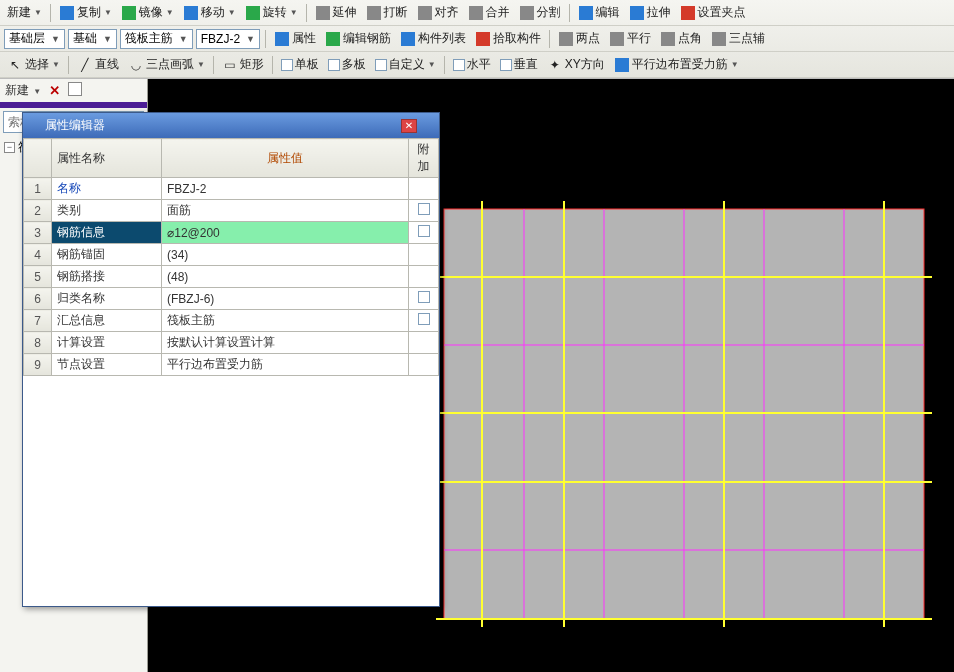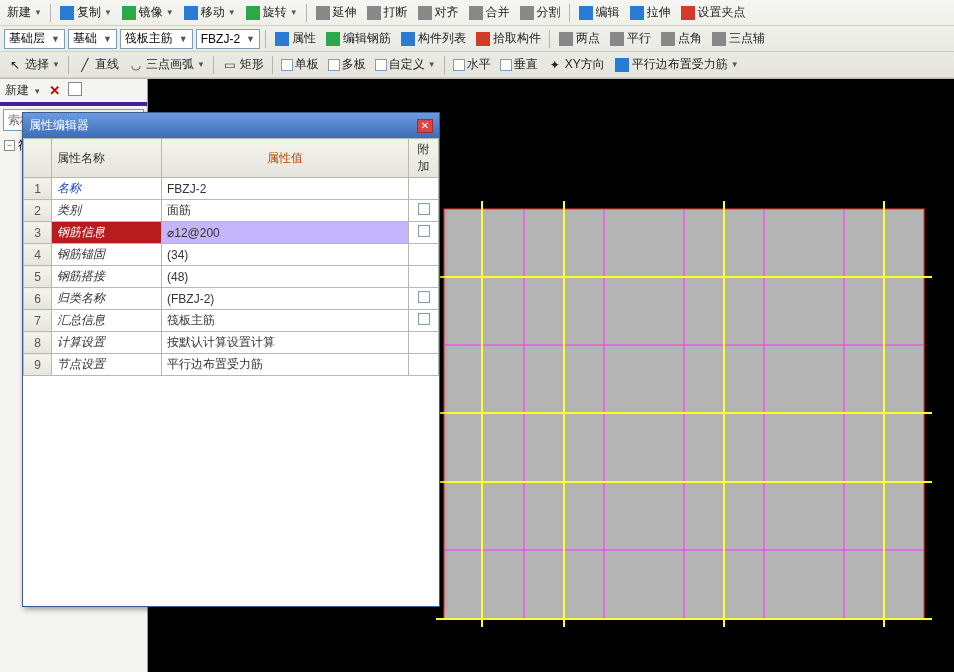--- a/index.html
+++ b/index.html
@@ -9,21 +9,21 @@
 .tb-row { display: flex; align-items: center; height: 26px; padding: 0 4px; gap: 3px; border-bottom: 1px solid #cfcfc7; white-space: nowrap; overflow: hidden; }
 .tb-item { display: inline-flex; align-items: center; gap: 2px; padding: 1px 3px; cursor: pointer; color: #222; }
 .tb-sep { width: 1px; height: 18px; background: #b5b5ac; margin: 0 2px; }
 .tb-dd { display: inline-flex; align-items: center; border: 1px solid #7f9db9; background: #fff; height: 20px; padding: 0 4px; font-size: 12px; }
 .tb-dd .arr { margin-left: 6px; color: #555; font-size: 9px; }
 .tb-icon { width: 16px; height: 16px; display: inline-flex; align-items: center; justify-content: center; font-size: 12px; }
 .chk { width: 12px; height: 12px; border: 1px solid #7f9db9; display: inline-block; background: #fff; }
 
 .main { display: flex; height: calc(672px - 78px); }
 .left-panel { width: 148px; background: #f4f4f0; border-right: 1px solid #9c9c94; display: flex; flex-direction: column; }
-.lp-toolbar { display: flex; align-items: center; padding: 3px 5px; gap: 8px; border-bottom: 4px solid #4c1d95; }
+.lp-toolbar { display: flex; align-items: center; padding: 3px 5px; gap: 8px; border-bottom: 6px solid #4c1d95; }
 .lp-btn { cursor: pointer; color: #333; }
 .lp-x { color: #b00; font-weight: bold; font-size: 13px; }
 .lp-paper { width: 14px; height: 14px; border: 1px solid #888; background: #fff; display: inline-block; position: relative; }
 .lp-search { display: flex; align-items: center; border: 1px solid #7f9db9; background: #fff; margin: 3px; height: 22px; }
 .lp-search input { flex: 1; border: none; outline: none; padding: 0 4px; font-size: 12px; color: #888; }
 .lp-search-btn { width: 22px; height: 100%; display: flex; align-items: center; justify-content: center; border-left: 1px solid #c8c8c0; color: #2a60a5; cursor: pointer; }
 .tree { padding: 3px 4px; }
 .tree-root { display: flex; align-items: center; gap: 3px; cursor: pointer; }
 .tree-exp { width: 11px; height: 11px; border: 1px solid #888; display: inline-flex; align-items: center; justify-content: center; font-size: 9px; line-height: 1; background: #fff; color: #555; }
 .tree-children { margin-left: 18px; margin-top: 2px; }
@@ -31,34 +31,34 @@
 .tree-item .gear { color: #b58b00; font-size: 11px; }
 .tree-item.sel { background: #316ac5; color: #fff; }
 
 .canvas-area { flex: 1; background: #000; position: relative; overflow: hidden; }
 .slab { position: absolute; left: 296px; top: 130px; width: 480px; height: 410px; }
 .slab-bg { position: absolute; inset: 0; background: #b4b4b4; }
 .slab line { }
 .slab svg { position: absolute; left: -10px; top: -10px; overflow: visible; }
 
 .prop-editor { position: absolute; left: 22px; top: 112px; width: 418px; background: #fff; border: 1px solid #3c5a8a; box-shadow: 2px 2px 6px rgba(0,0,0,.4); }
-.pe-title { background: linear-gradient(#6a9be0, #3d6bb8); color: #fff; padding: 4px 6px; display: flex; align-items: center; justify-content: space-between; font-size: 12px; }
+.pe-title { background: linear-gradient(#6a9be0, #3d6bb8); color: #fff; padding: 4px 22px; display: flex; align-items: center; justify-content: space-between; font-size: 12px; }
 .pe-close { width: 16px; height: 14px; background: #d44; color: #fff; display: flex; align-items: center; justify-content: center; font-size: 10px; cursor: pointer; border: 1px solid #933; }
 .pe-grid { width: 100%; border-collapse: collapse; }
 .pe-grid th, .pe-grid td { border: 1px solid #b8b8b0; padding: 2px 5px; height: 19px; font-size: 12px; text-align: left; }
 .pe-grid thead th { background: linear-gradient(#f4f4ee, #e5e5dc); font-weight: normal; color: #333; }
 .pe-grid thead th.vcol { text-align: center; color: #b14800; }
 .pe-rownum { width: 28px; text-align: center !important; background: linear-gradient(#f4f4ee, #e5e5dc); color: #555; }
-.pe-name { width: 110px; color: #333; font-style: italic; }
+.pe-name { width: 110px; color: #333; }
 .pe-name.link { color: #1547b8; }
 .pe-val { color: #333; }
 .pe-add { width: 30px; text-align: center !important; }
 .pe-add .box { display: inline-block; width: 12px; height: 12px; border: 1px solid #7f9db9; background: #fff; }
-tr.sel td.pe-name { background: #b91c1c; color: #fff; }
-tr.sel td.pe-val { background: #c4b5fd; }
+tr.sel td.pe-name { background: #0c4a6e; color: #fff; }
+tr.sel td.pe-val { background: #86efac; }
 .pe-exp { display: inline-block; width: 11px; height: 11px; border: 1px solid #888; text-align: center; line-height: 9px; font-size: 9px; margin-right: 4px; background: #fff; color: #555; }
 .pe-footer { height: 230px; background: #fff; }
 
 .ic { display:inline-block; width:14px; height:14px; }
 .ic-blue { background:#2a7bd4; }
 .ic-green { background:#2aa84a; }
 .ic-red { background:#d43a2a; }
 .ic-gray { background:#888; }
 .tiny-arr { font-size: 8px; color:#555; margin-left:1px; }
 </style>
@@ -382,21 +382,21 @@
         </tr>
         <tr>
           <td class="pe-rownum">5</td>
           <td class="pe-name">钢筋搭接</td>
           <td class="pe-val">(48)</td>
           <td class="pe-add"></td>
         </tr>
         <tr>
           <td class="pe-rownum">6</td>
           <td class="pe-name">归类名称</td>
-          <td class="pe-val">(FBZJ-2)</td>
+          <td class="pe-val">(FBZJ-6)</td>
           <td class="pe-add"><span class="box"></span></td>
         </tr>
         <tr>
           <td class="pe-rownum">7</td>
           <td class="pe-name">汇总信息</td>
           <td class="pe-val">筏板主筋</td>
           <td class="pe-add"><span class="box"></span></td>
         </tr>
         <tr>
           <td class="pe-rownum">8</td>

